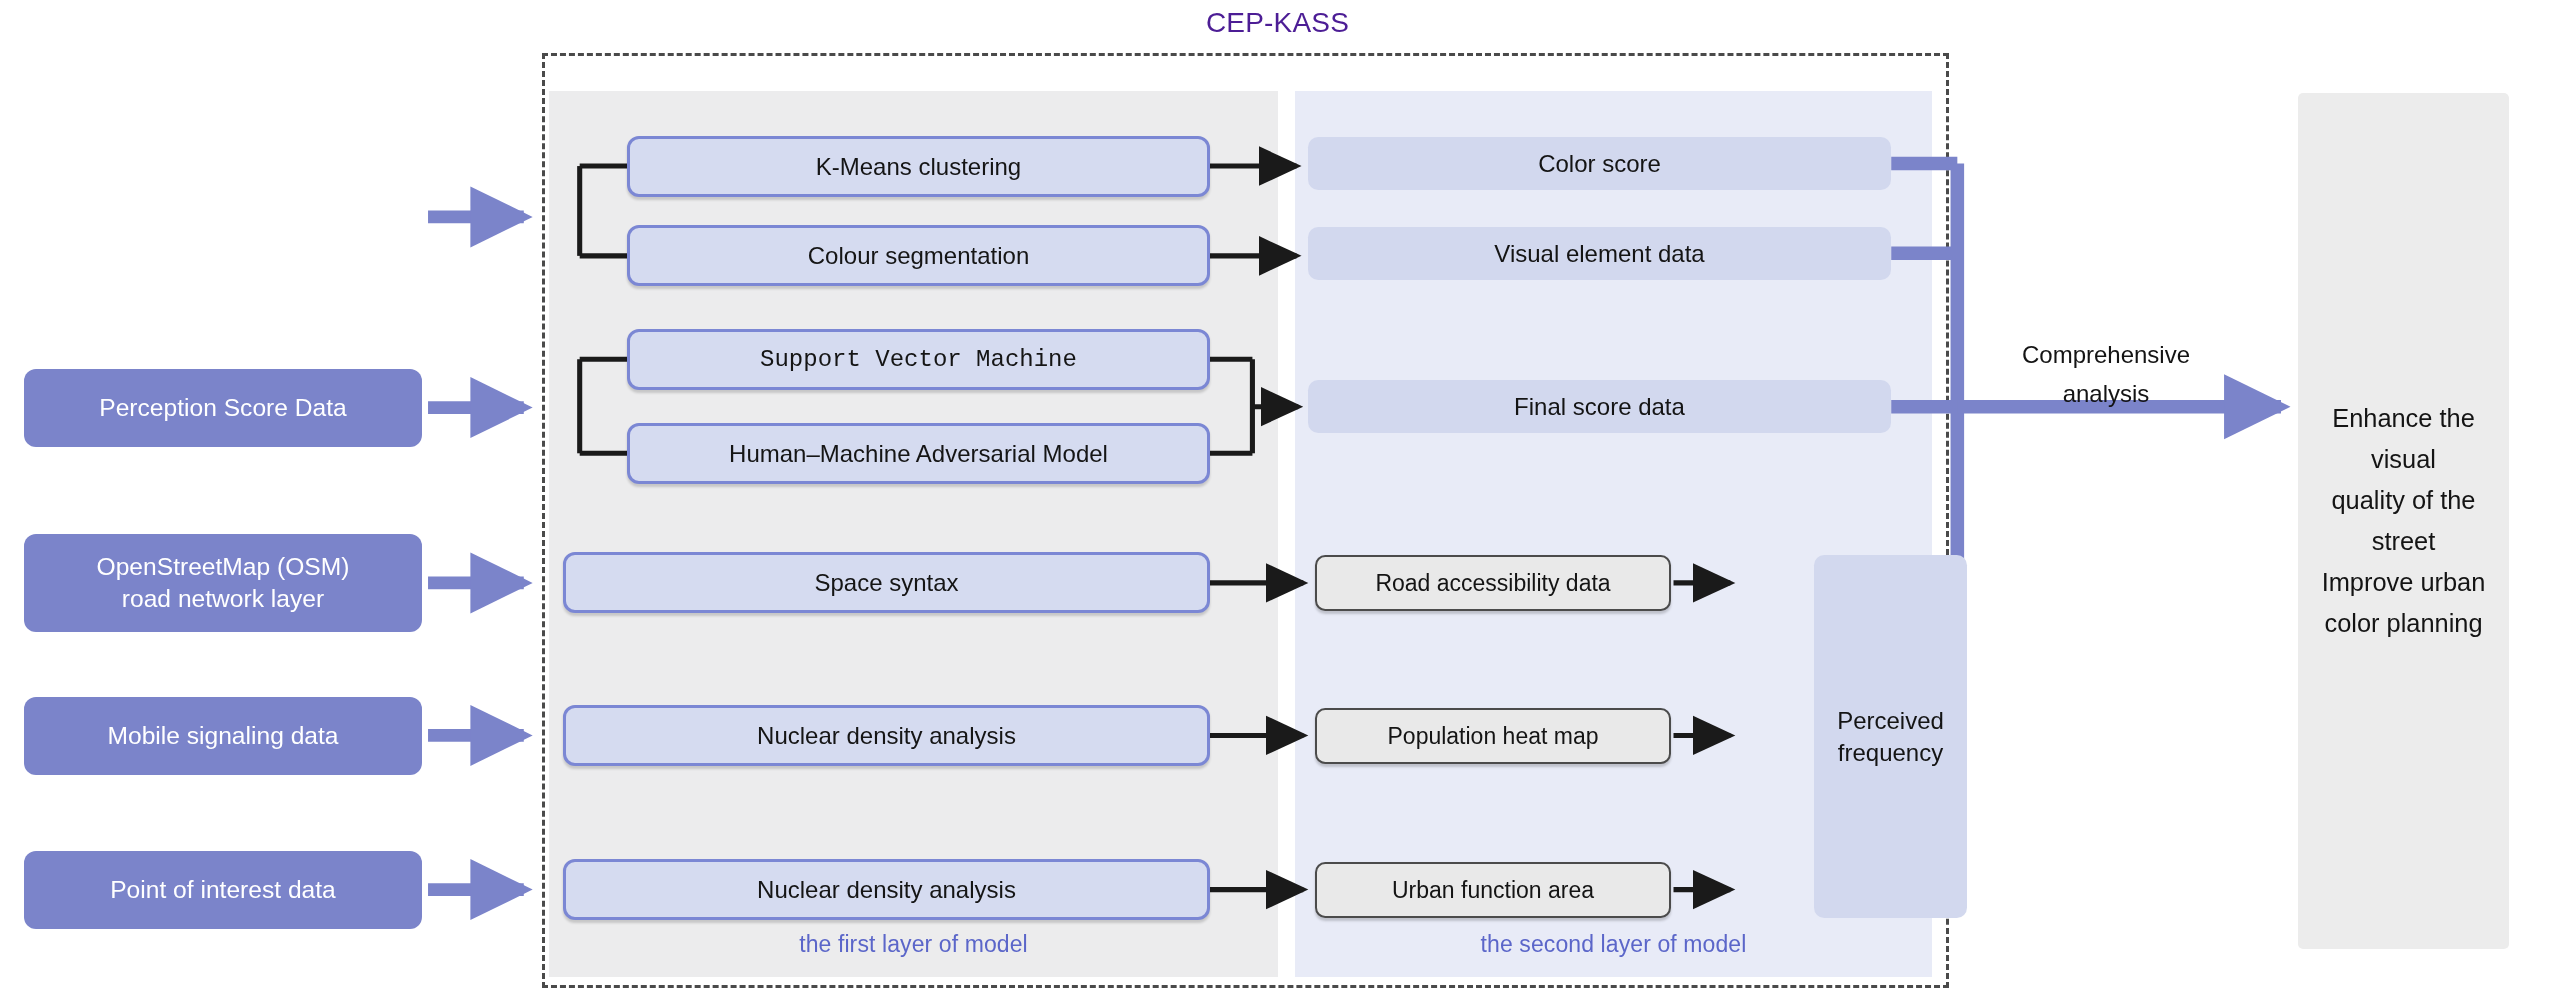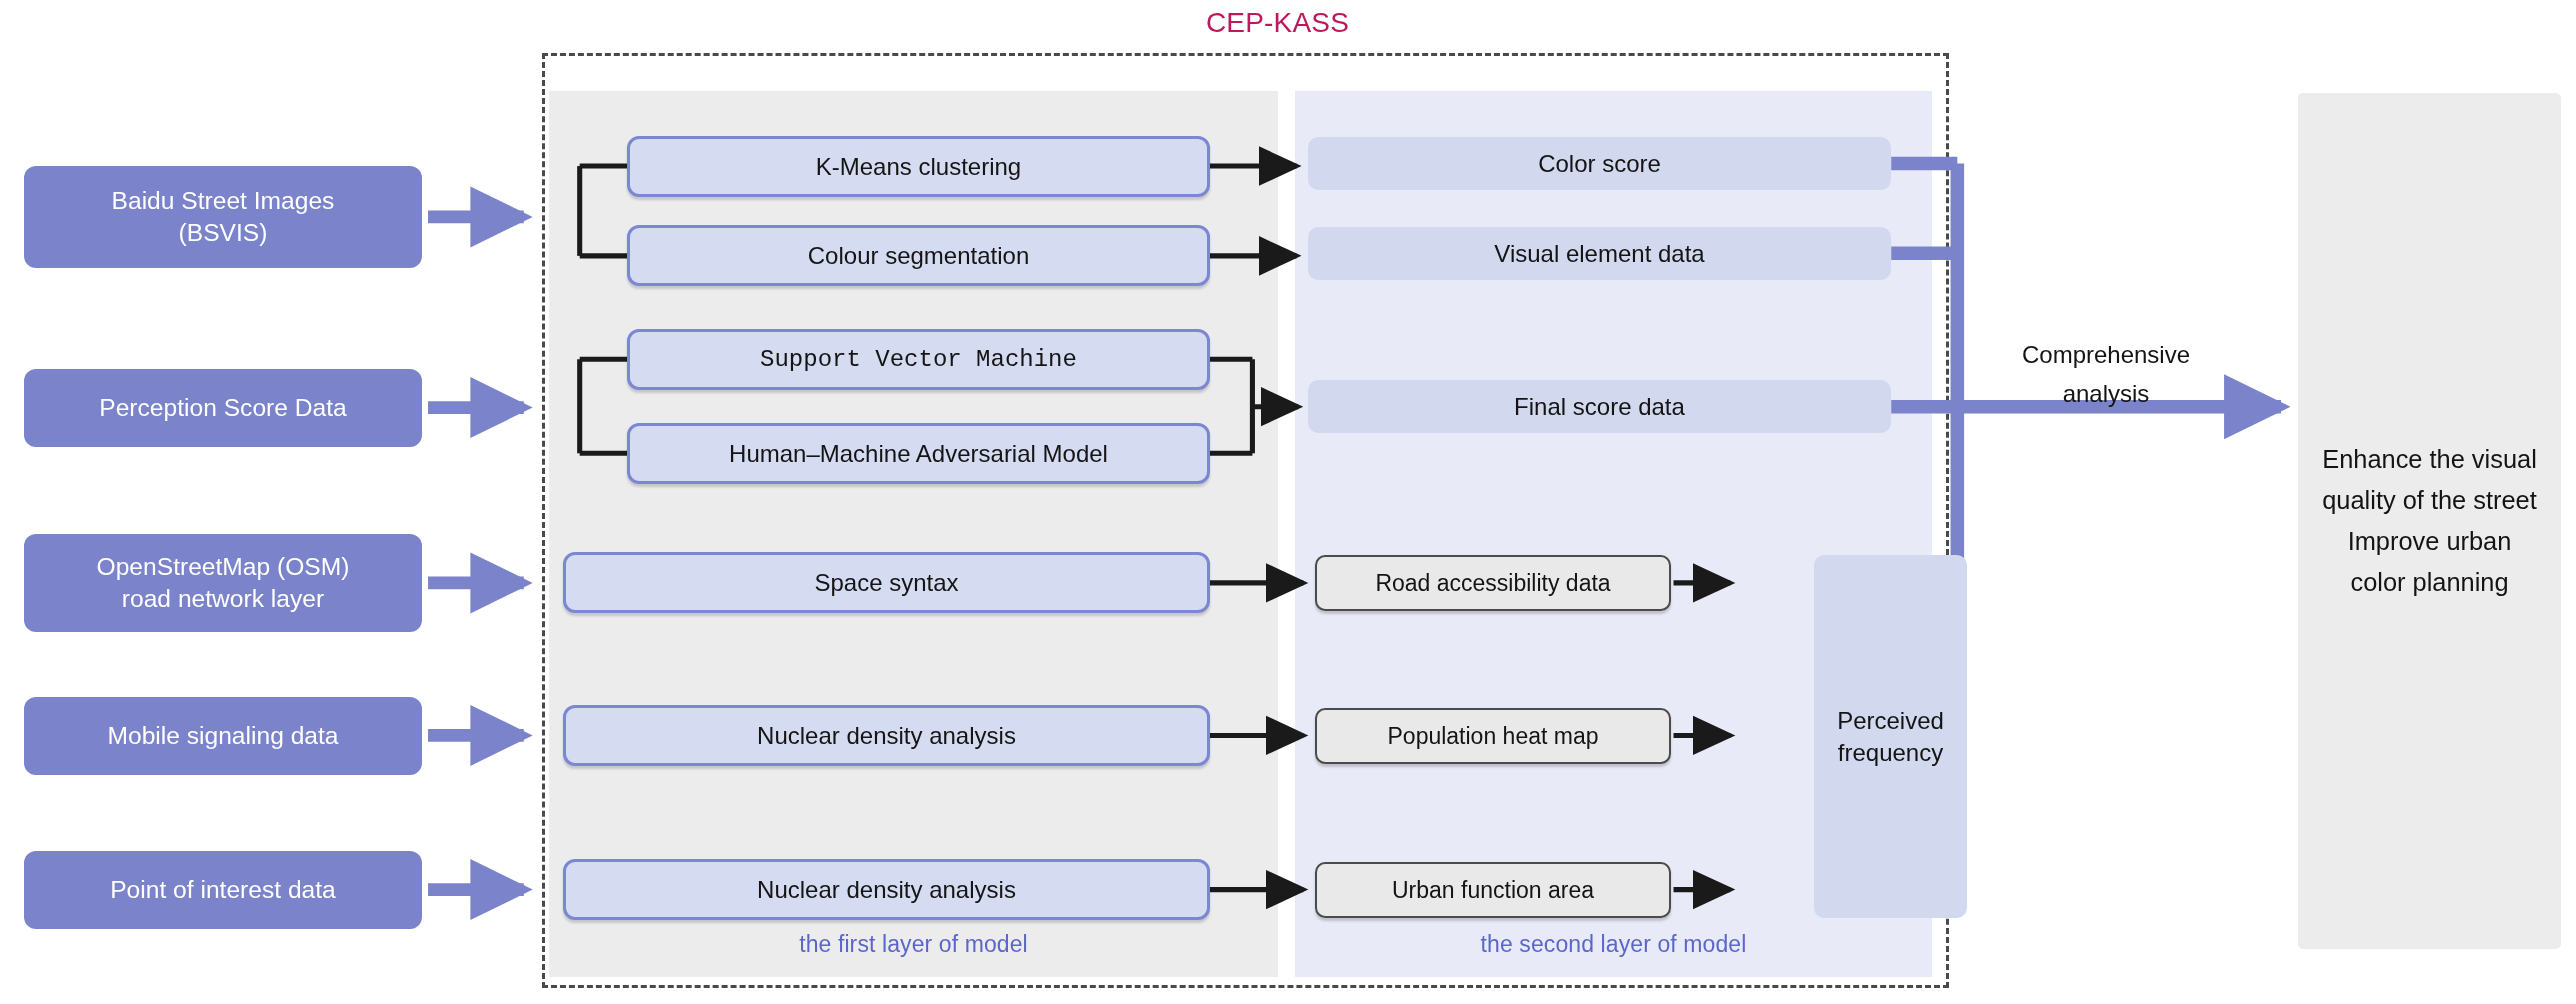--- a/index.html
+++ b/index.html
@@ -17,21 +17,21 @@
     background: #ffffff;
     overflow: hidden;
   }
 
   
   .abs { position: absolute; box-sizing: border-box; }
 
   
   .diagram-title {
     left: 1108px; top: 3.4px; width: 339px; height: 39px;
-    font-size: 28px; color: #be185d; font-weight: 400;
+    font-size: 28px; color: #4c1d95; font-weight: 400;
     text-align: center; line-height: 39px; letter-spacing: 0.2px;
   }
 
   
   .dashed-frame {
     left: 542px; top: 53px; width: 1407px; height: 935px;
     border: 3.4px dashed #4a4a4a;
     background: transparent;
   }
 
@@ -108,21 +108,21 @@
     color: #141414;
     font-size: 24px;
     line-height: 32px;
     display: flex; align-items: center; justify-content: center;
     text-align: center;
     padding: 0 5.1px;
   }
 
   
   .outcome-box {
-    left: 2298px; top: 93px; width: 263px; height: 856px;
+    left: 2298px; top: 93px; width: 211px; height: 856px;
     background: #ececec;
     border-radius: 5.1px;
     color: #141414;
     font-size: 25.4px;
     line-height: 41px;
     display: flex; align-items: center; justify-content: center;
     text-align: center;
     padding: 0 12px;
   }
 
@@ -209,23 +209,20 @@
     <g stroke="#7b84ca" stroke-width="16" fill="none" stroke-linecap="butt">
       <path d="M2232,193 L2310,193"></path>
       <path d="M2232,299 L2310,299"></path>
       <path d="M2232,480 L2310,480"></path>
       <path d="M2232,868 L2310,868"></path>
       <path d="M2310,193 L2310,868"></path>
     </g>
     <line x1="2310" y1="480" x2="2692" y2="480" stroke="#7b84ca" stroke-width="16" marker-end="url(#arrowPurple)"></line>
   </svg>
 
-  <div class="abs src-box" style="top:166px;height:102px;">
-    <span><span>Baidu Street Images</span><br><span>(BSVIS)</span></span>
-  </div>
 
   <div class="abs src-box" style="top:369px;height:78px;">
     <span>Perception Score Data</span>
   </div>
 
   <div class="abs src-box" style="top:534px;height:98px;">
     <span><span>OpenStreetMap (OSM)</span><br><span>road network layer</span></span>
   </div>
 
   <div class="abs src-box" style="top:697px;height:78px;">

